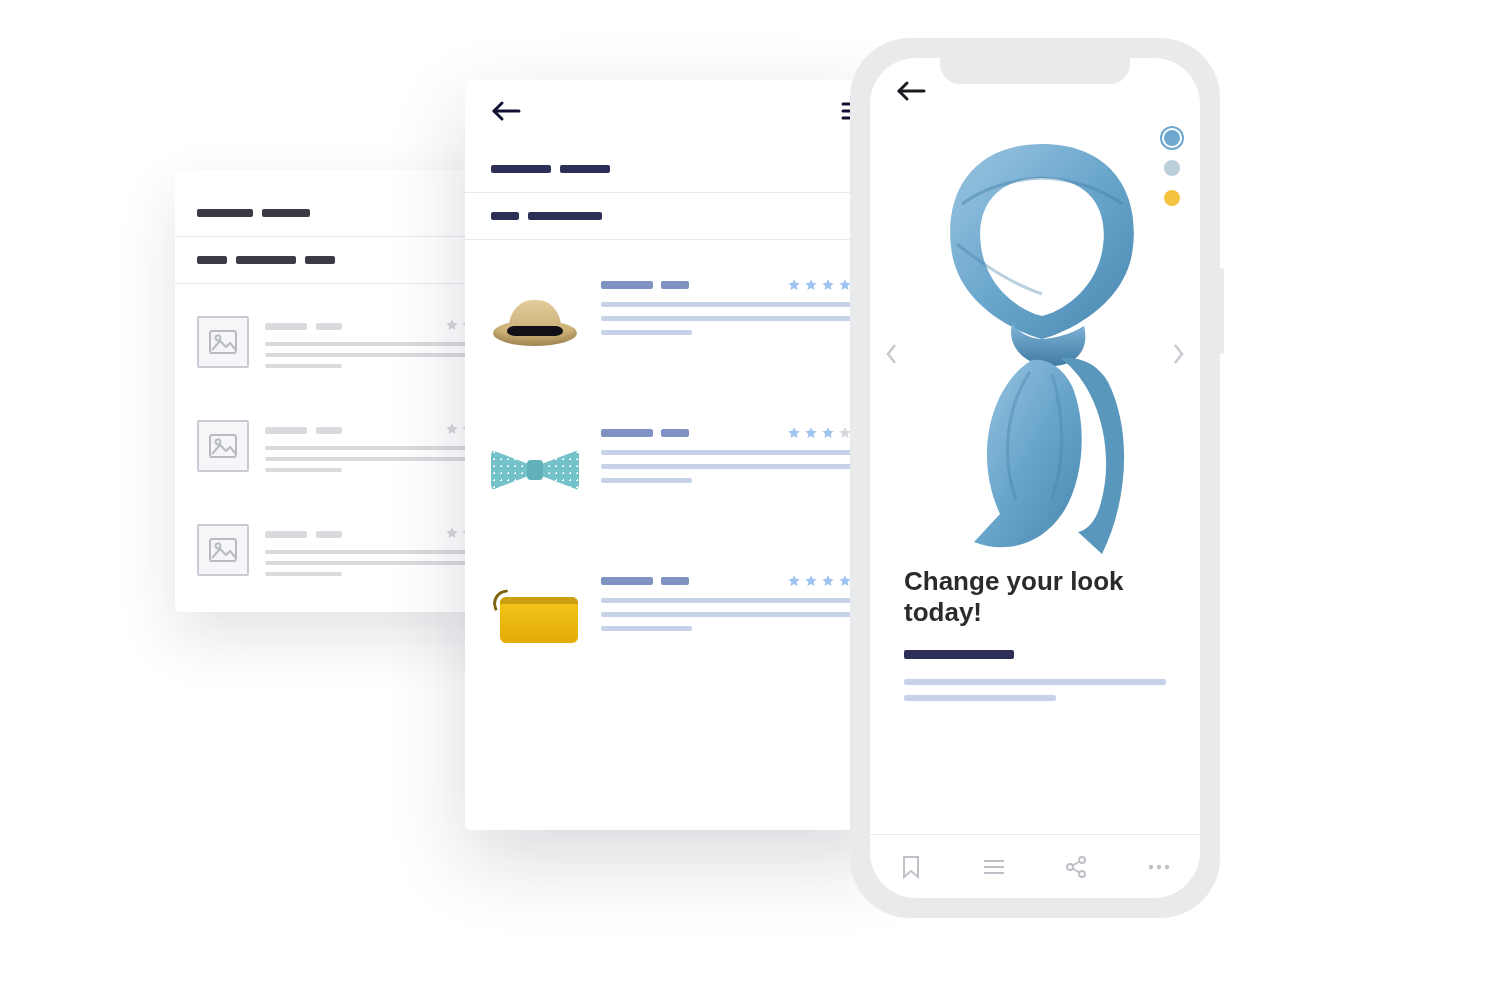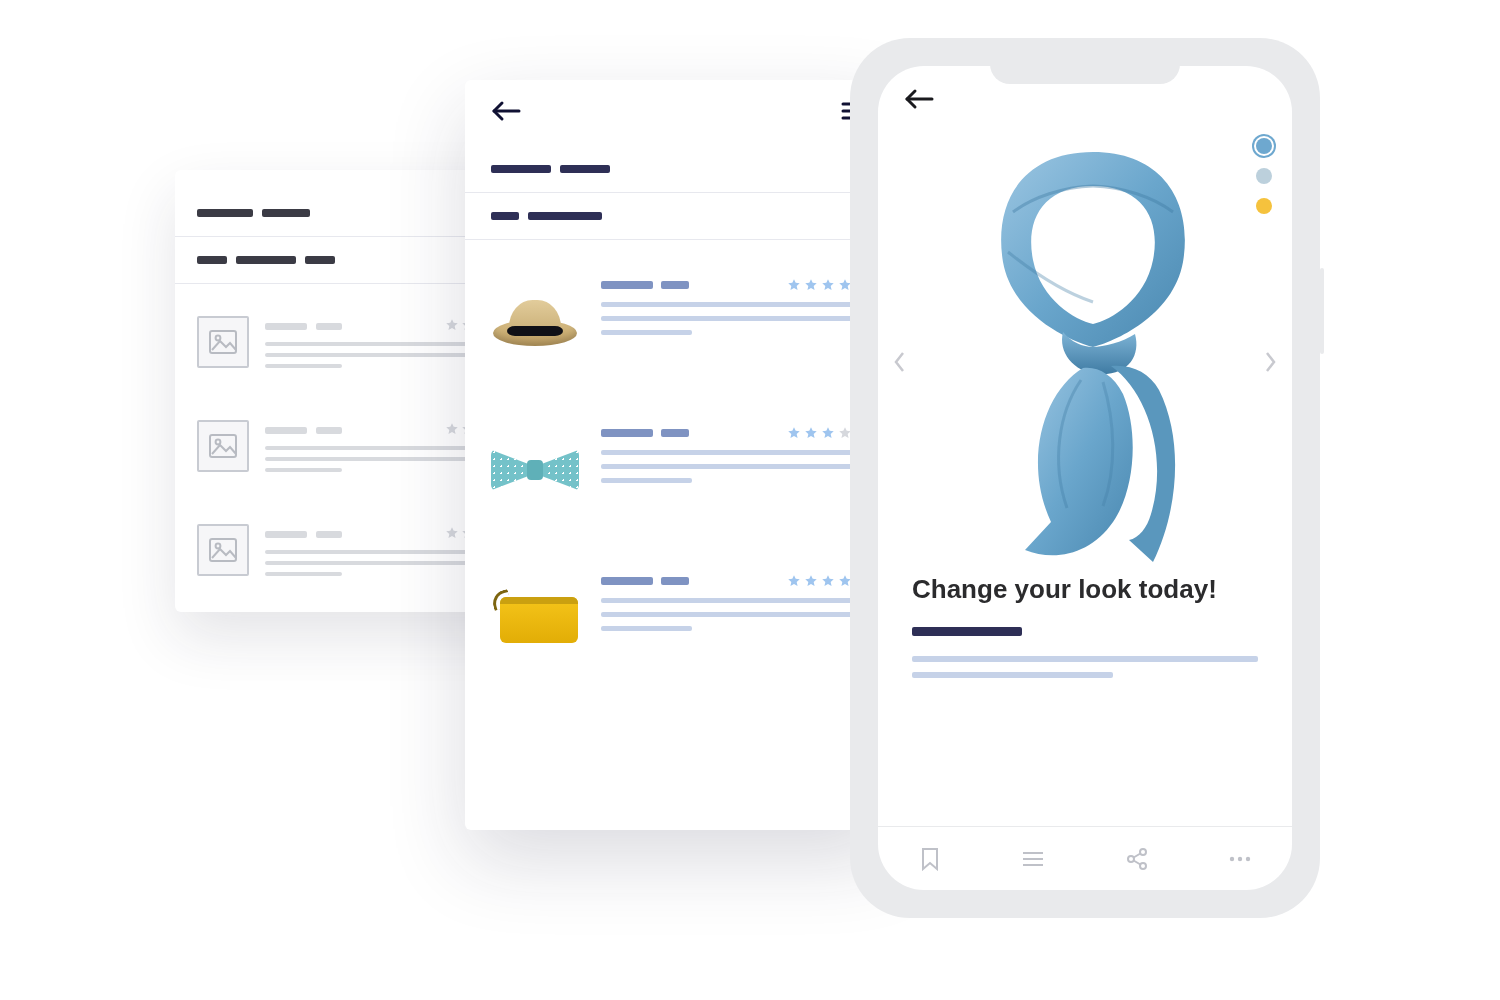--- a/index.html
+++ b/index.html
@@ -152,25 +152,25 @@
     border:3px solid #7d6510; border-right:none; border-bottom:none;
     border-radius: 14px 0 0 0;
     transform: rotate(-15deg);
   }
 
   
   .phone {
     position: absolute;
     left: 685px;
     top: 18px;
-    width: 470px;
+    width: 370px;
     height: 880px;
     background:#e9eaec;
     border-radius: 60px;
-    padding: 28px;
+    padding: 20px;
   }
   .phone::before { 
     content:""; position:absolute; right:-4px; top:230px; width:4px; height:86px;
     background:#e9eaec; border-radius:3px;
   }
   .notch {
     position:absolute; top:16px; left:50%; transform:translateX(-50%);
     width:190px; height:30px; background:#e9eaec;
     border-radius: 0 0 20px 20px; z-index:3;
   }

